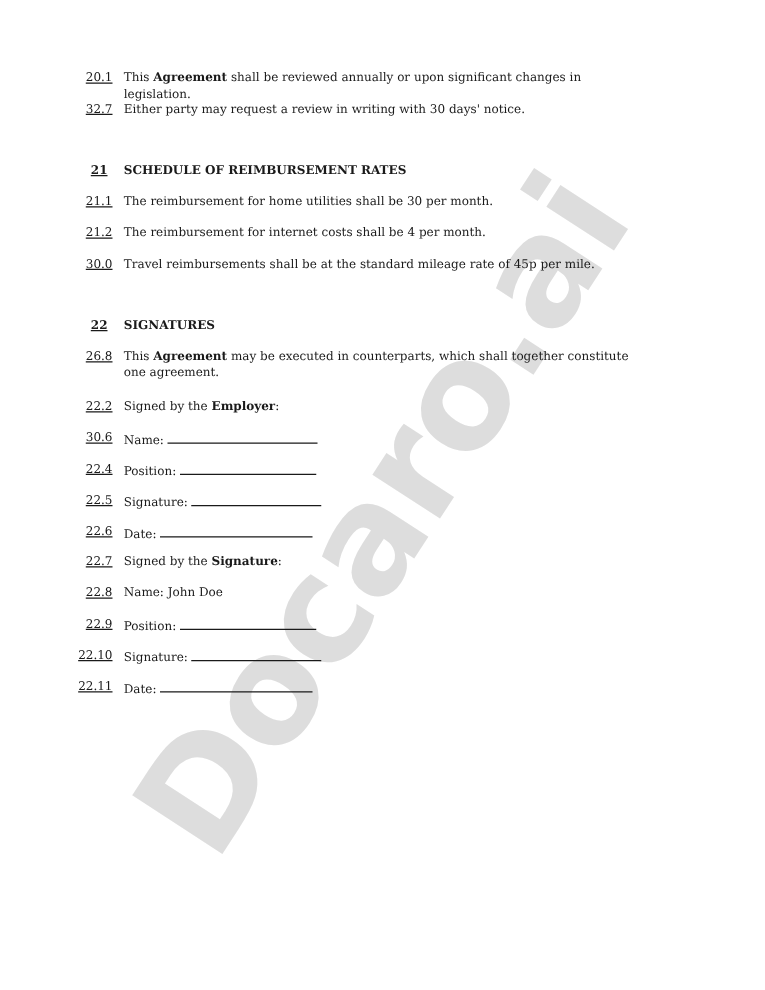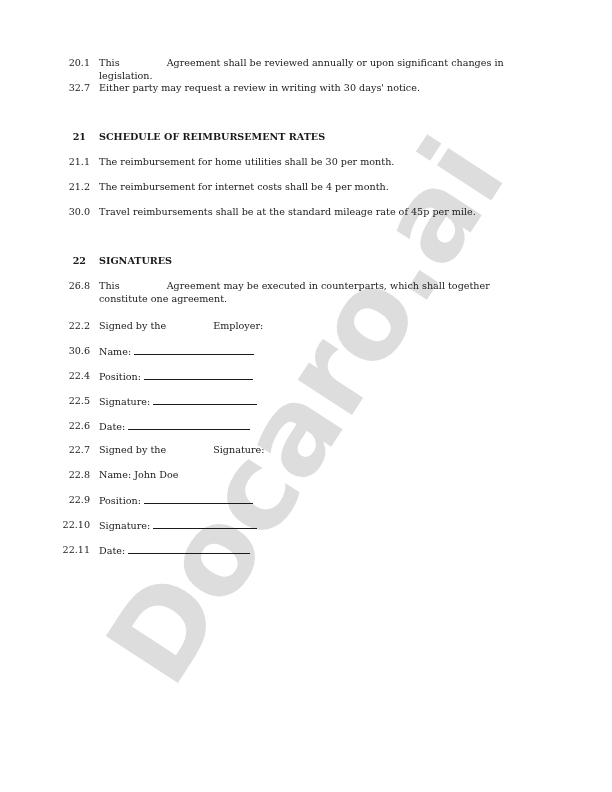--- a/index.html
+++ b/index.html
@@ -26,31 +26,32 @@
       width: 612px;
       font-size: 9.6px;
       line-height: 12.5px;
       z-index: 2;
     }
     .num {
       position: absolute;
       right: 522px;
       text-align: center;
       white-space: nowrap;
+      text-decoration: underline;
     }
     .text {
       position: absolute;
       left: 99px;
       width: 420px;
     }
     .heading .num, .heading .text {
       font-weight: bold;
     }
     .heading .num { right: 526px; }
-    b { font-weight: normal; margin-left: 44px; }
+    b { font-weight: bold; }
     .blank {
       display: inline-block;
       border-bottom: 0.8px solid #1a1a1a;
       height: 9px;
       vertical-align: baseline;
       margin-left: 3px;
     }
     .watermark {
       position: absolute;
       left: 305px;

